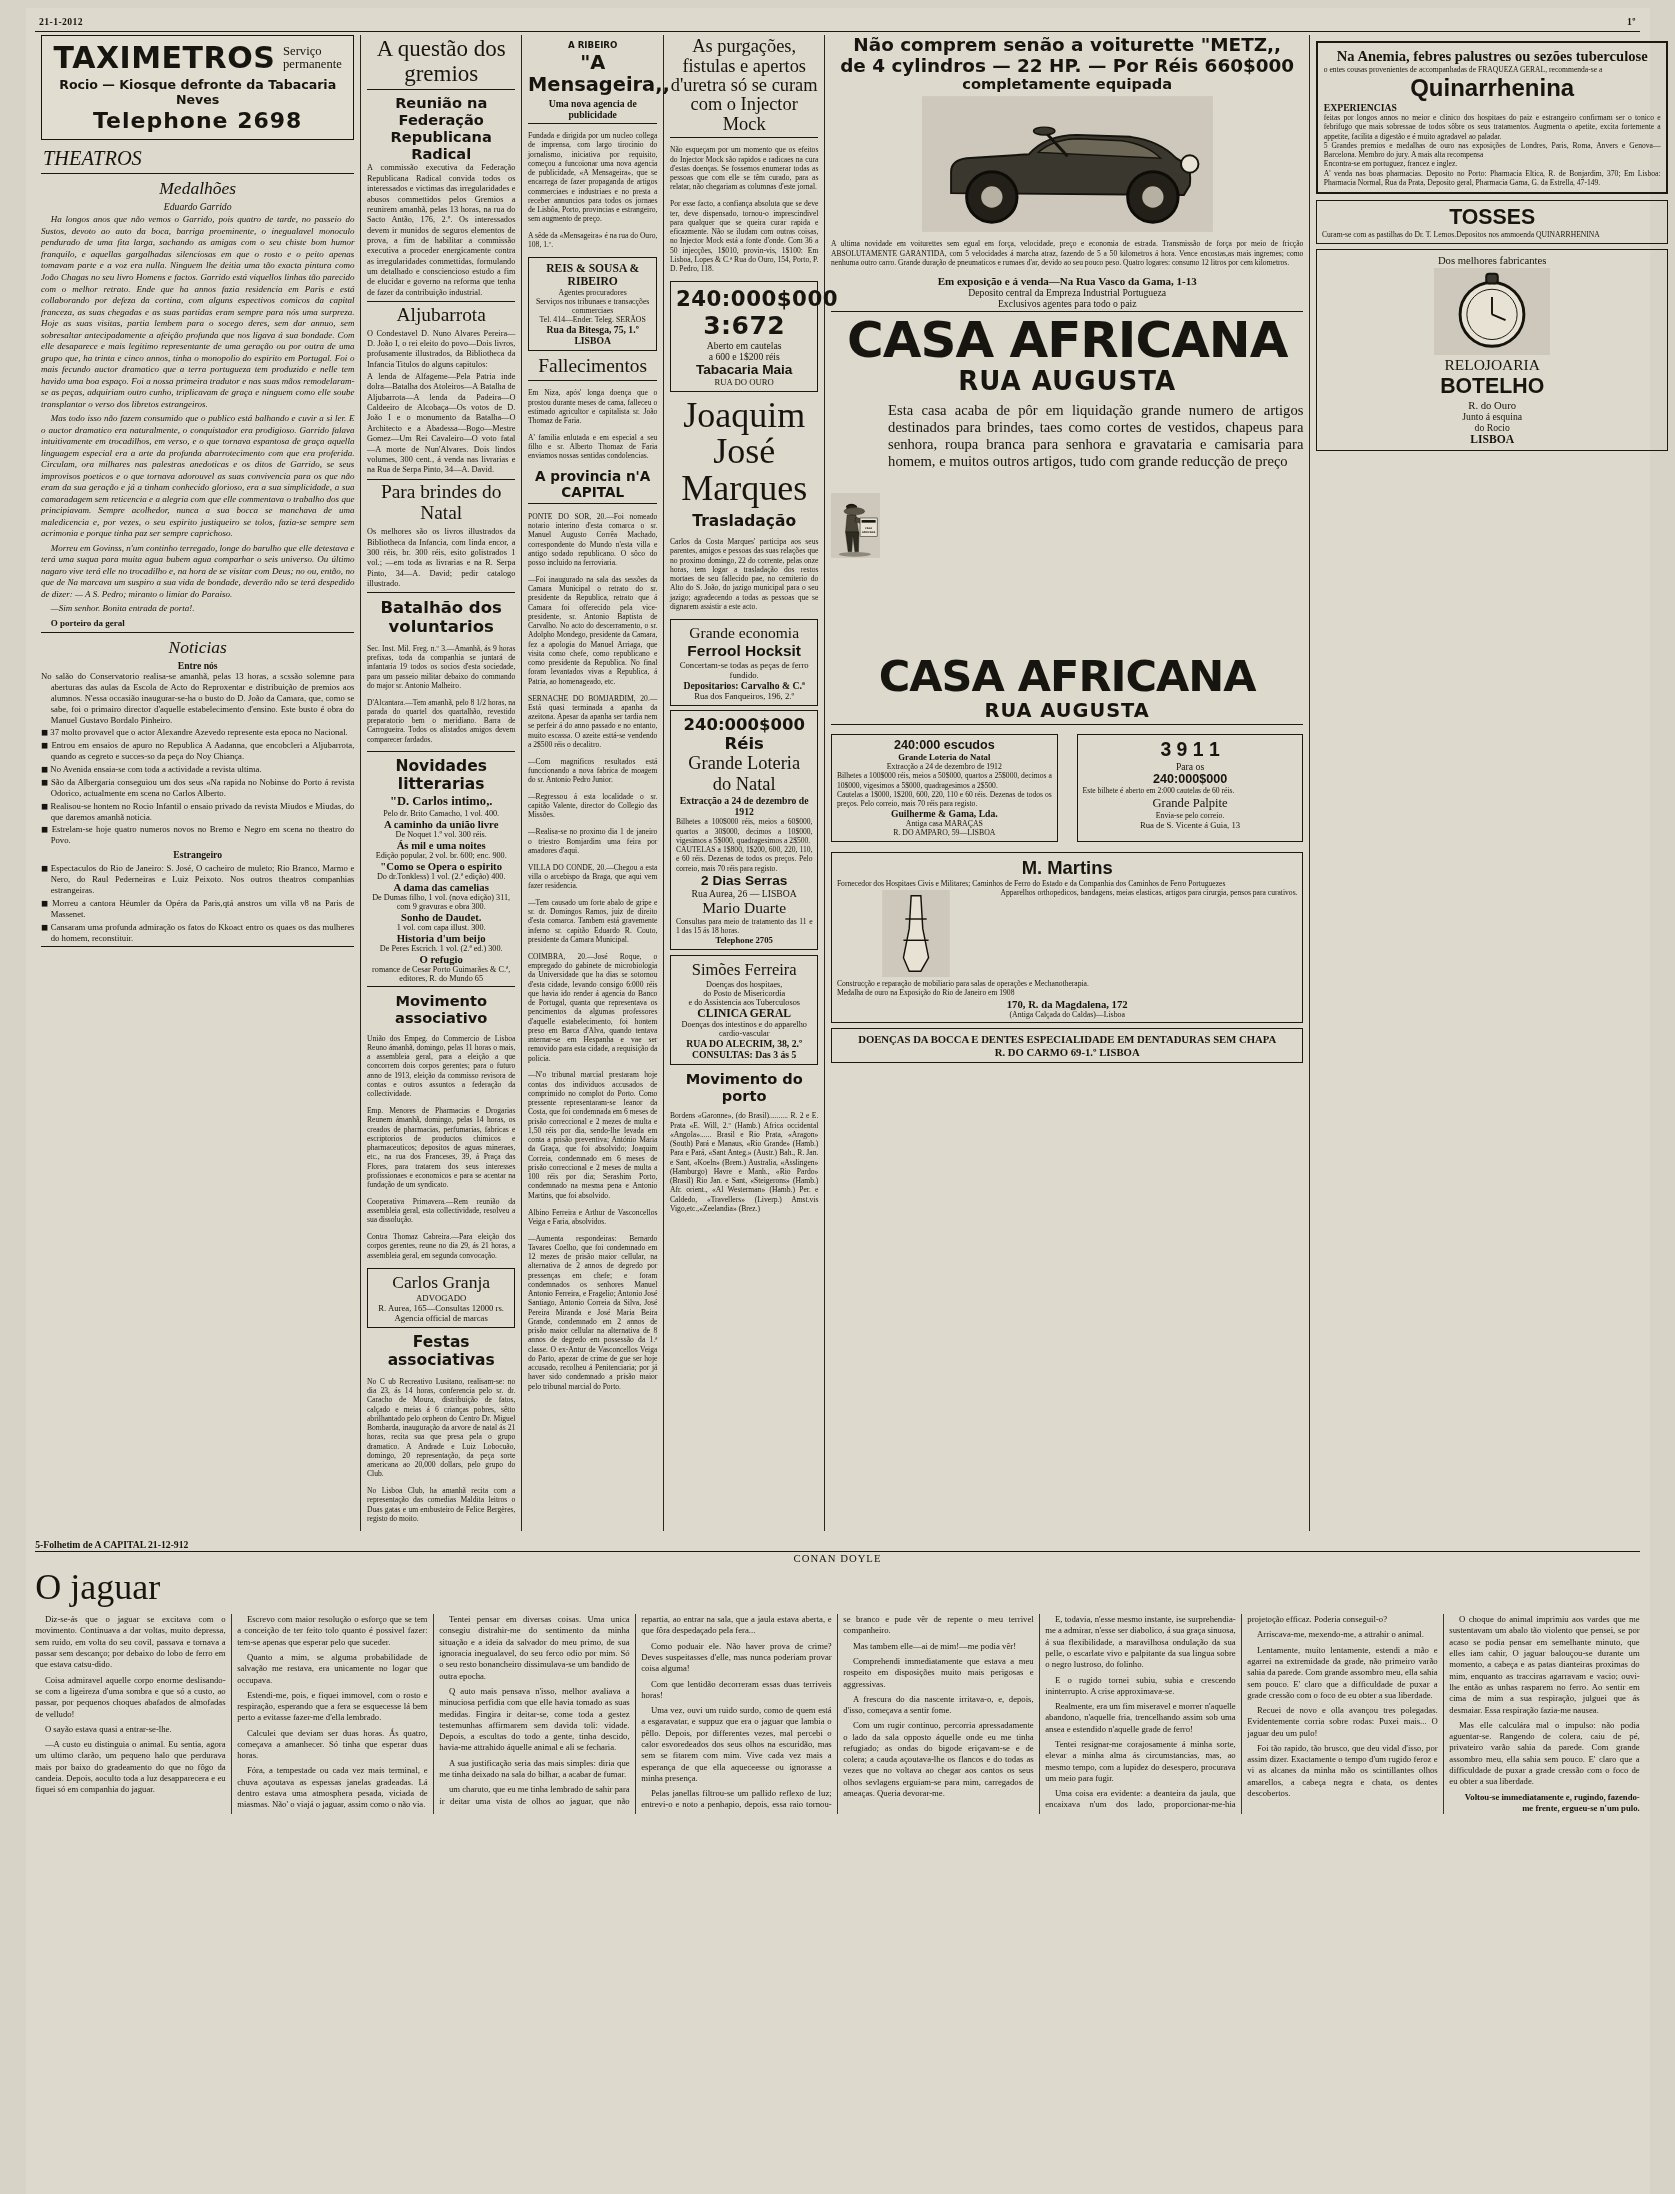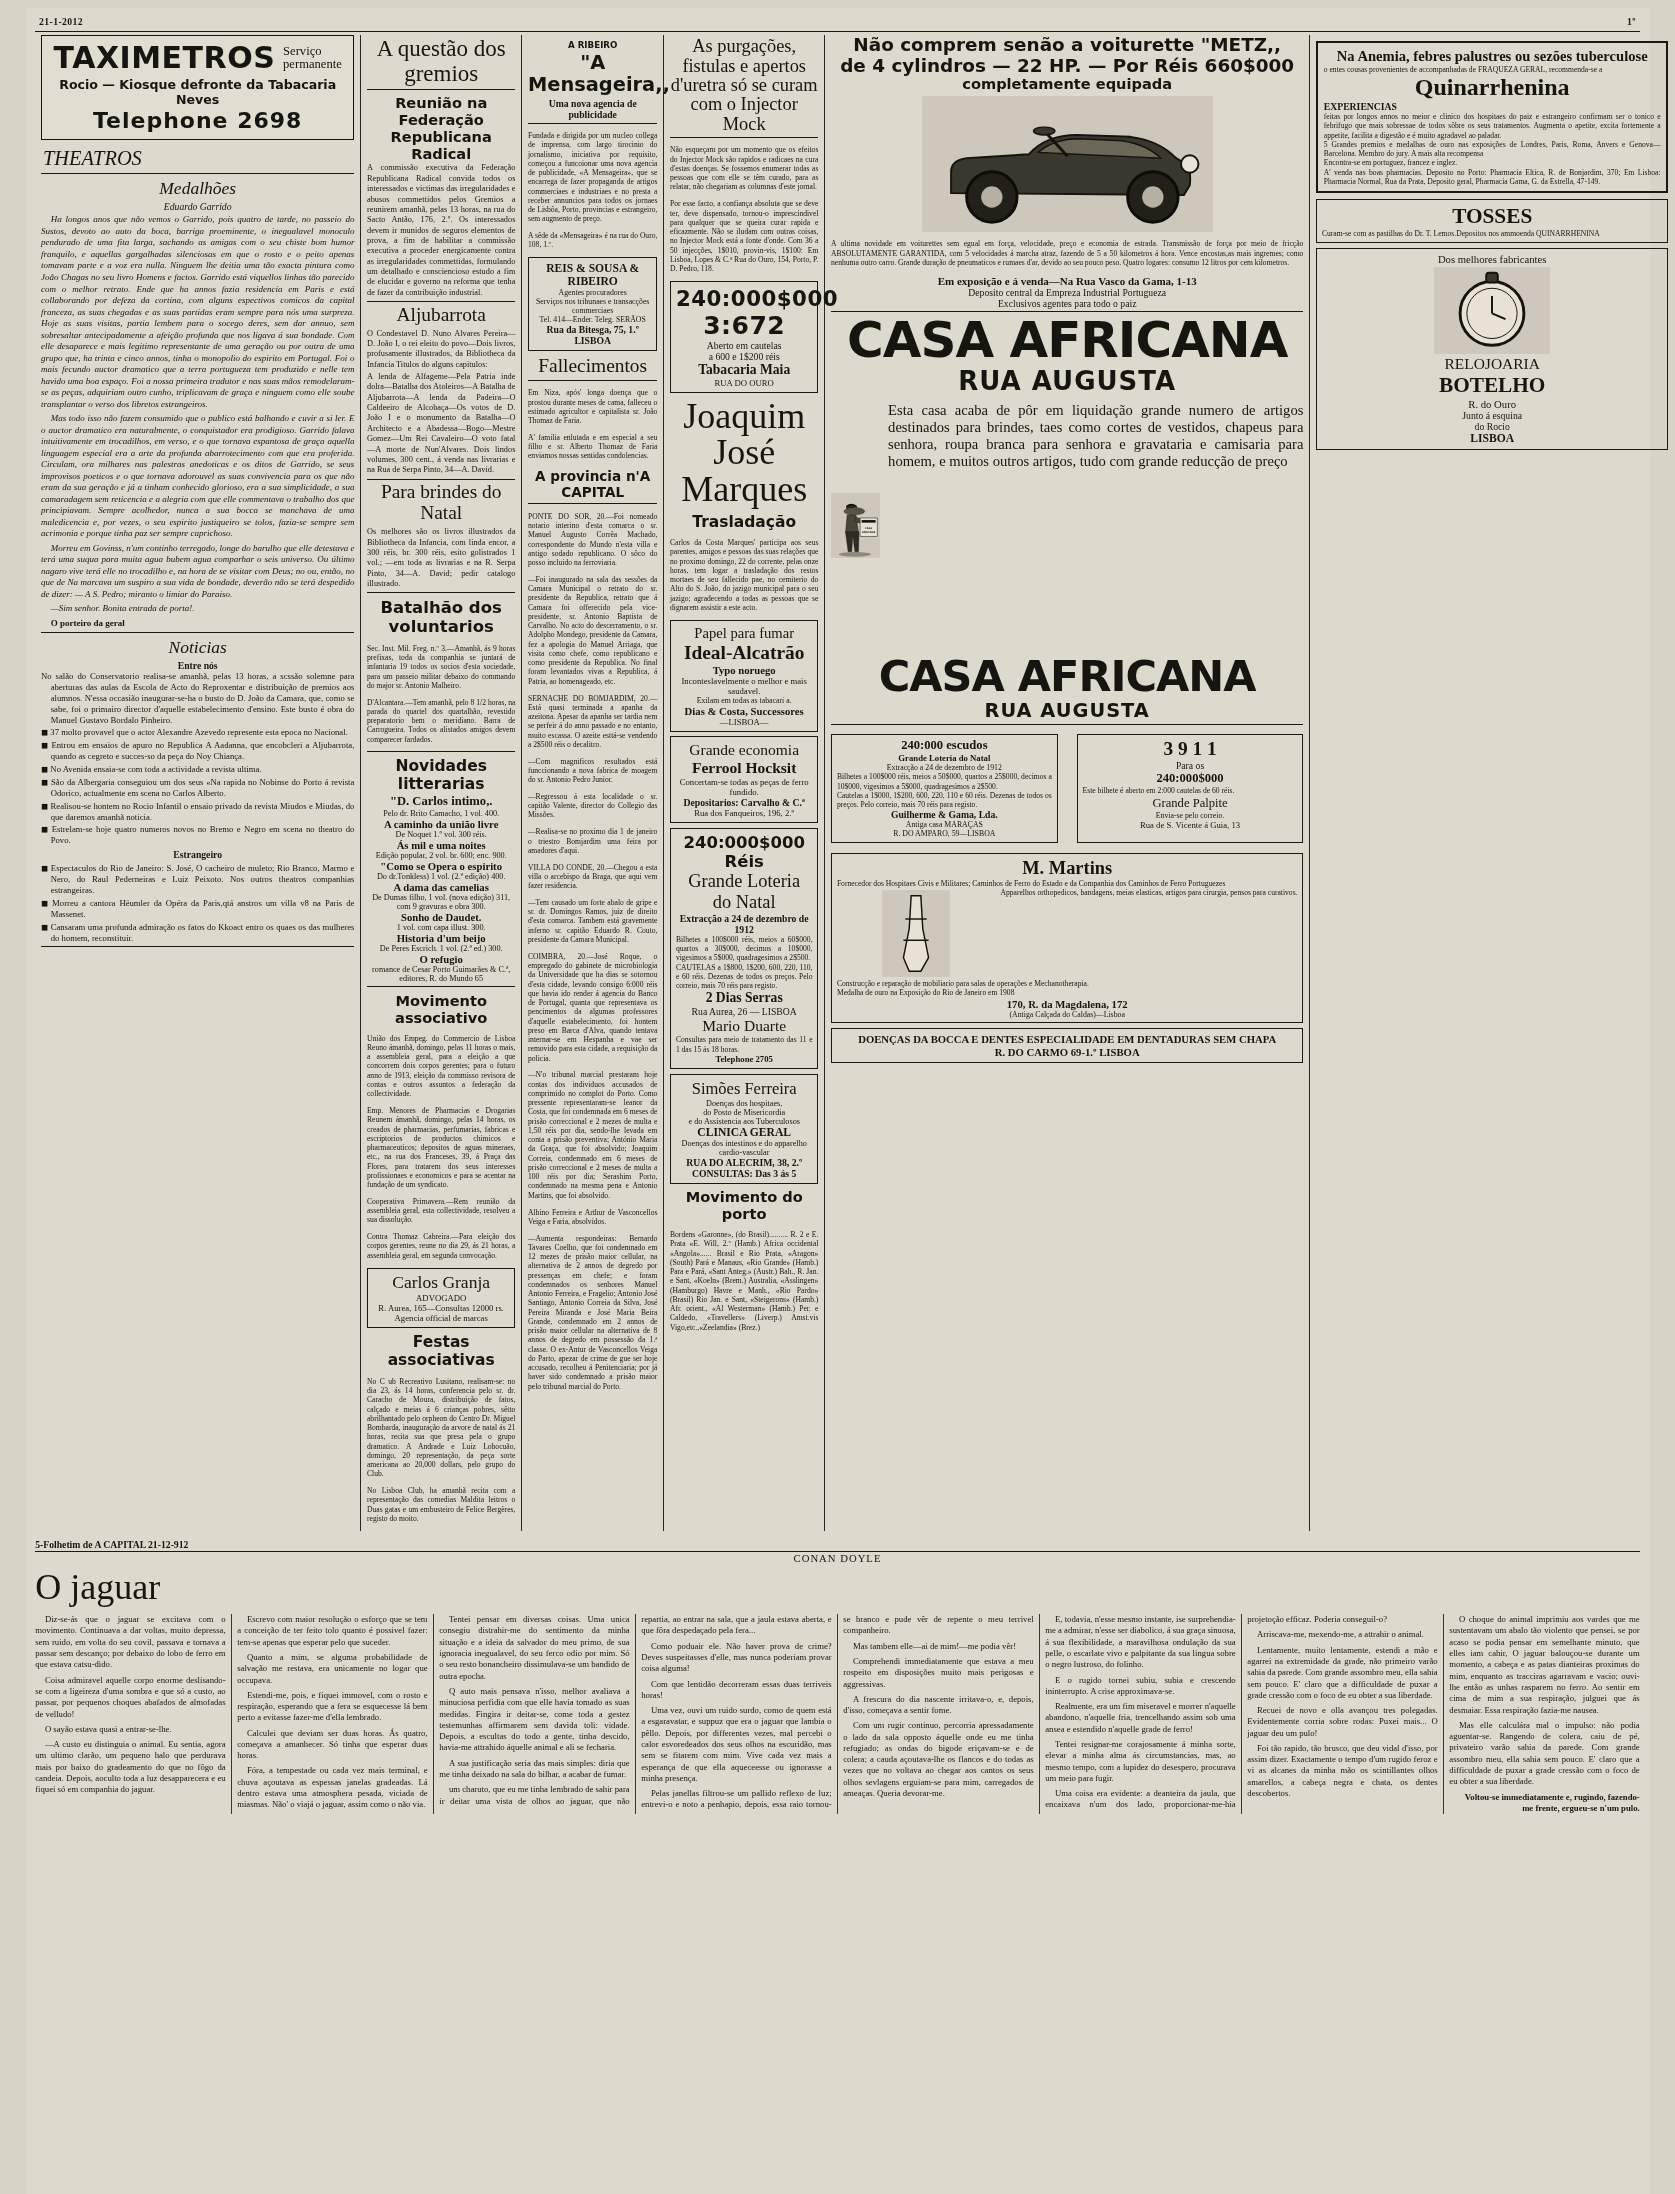--- a/index.html
+++ b/index.html
@@ -178,21 +178,21 @@
 
   .joaquim {
     font-family: "Liberation Serif", serif;
     font-size: 36px;
     text-align: center;
     line-height: 1.02;
   }
   .tiny { font-size: 7.6px; line-height: 1.22; text-align: justify; }
 
   .bottle-svg, .fig-svg { display: block; margin: 1.9px auto; }
-  .bold-sans { font-family: Liberation Serif, serif; font-weight: bold; }
+  .bold-sans { font-family: Liberation Sans, sans-serif; font-weight: bold; }
 </style>
 </head>
 <body>
 
 <div class="page">
 
   <div class="masthead-strip">
     <span>21-1-2012</span>
     <span>1º</span>
   </div>
@@ -358,29 +358,20 @@
         <div style="font-size:9.7px">a 600 e 1$200 réis</div>
         <div class="bold-sans" style="font-size:13.6px">Tabacaria Maia</div>
         <div style="font-size:8.7px">RUA DO OURO</div>
       </div>
 
       <div class="joaquim">Joaquim José</div>
       <div class="joaquim">Marques</div>
       <div class="hdr-center" style="font-size:15.5px">Trasladação</div>
       <p class="tiny">Carlos da Costa Marques' participa aos seus parentes, amigos e pessoas das suas relações que no proximo domingo, 22 do corrente, pelas onze horas, tem logar a trasladação dos restos mortaes de seu fallecido pae, no cemiterio do Alto do S. João, do jazigo municipal para o seu jazigo; agradecendo a todas as pessoas que se dignarem assistir a este acto.</p>
 
-      <div class="adbox">
-        <div style="font-size:14.6px">Papel para fumar</div>
-        <div class="bold-sans" style="font-size:19.4px">Ideal-Alcatrão</div>
-        <div class="b" style="font-size:10.7px">Typo noruego</div>
-        <div style="font-size:8.7px">Inconteslavelmente o melhor e mais saudavel.</div>
-        <div style="font-size:7.8px">Exilam em todas as tabacari a.</div>
-        <div class="b" style="font-size:10.7px">Dias &amp; Costa, Successores</div>
-        <div style="font-size:8.7px">—LISBOA—</div>
-      </div>
 
       <div class="adbox">
         <div style="font-size:15.5px">Grande economia</div>
         <div class="bold-sans" style="font-size:15.5px">Ferrool Hocksit</div>
         <div style="font-size:8.7px">Concertam-se todas as peças de ferro fundido.</div>
         <div class="b" style="font-size:9.7px">Depositarios: Carvalho &amp; C.ª</div>
         <div style="font-size:8.7px">Rua dos Fanqueiros, 196, 2.º</div>
       </div>
 
       <div class="adbox">

